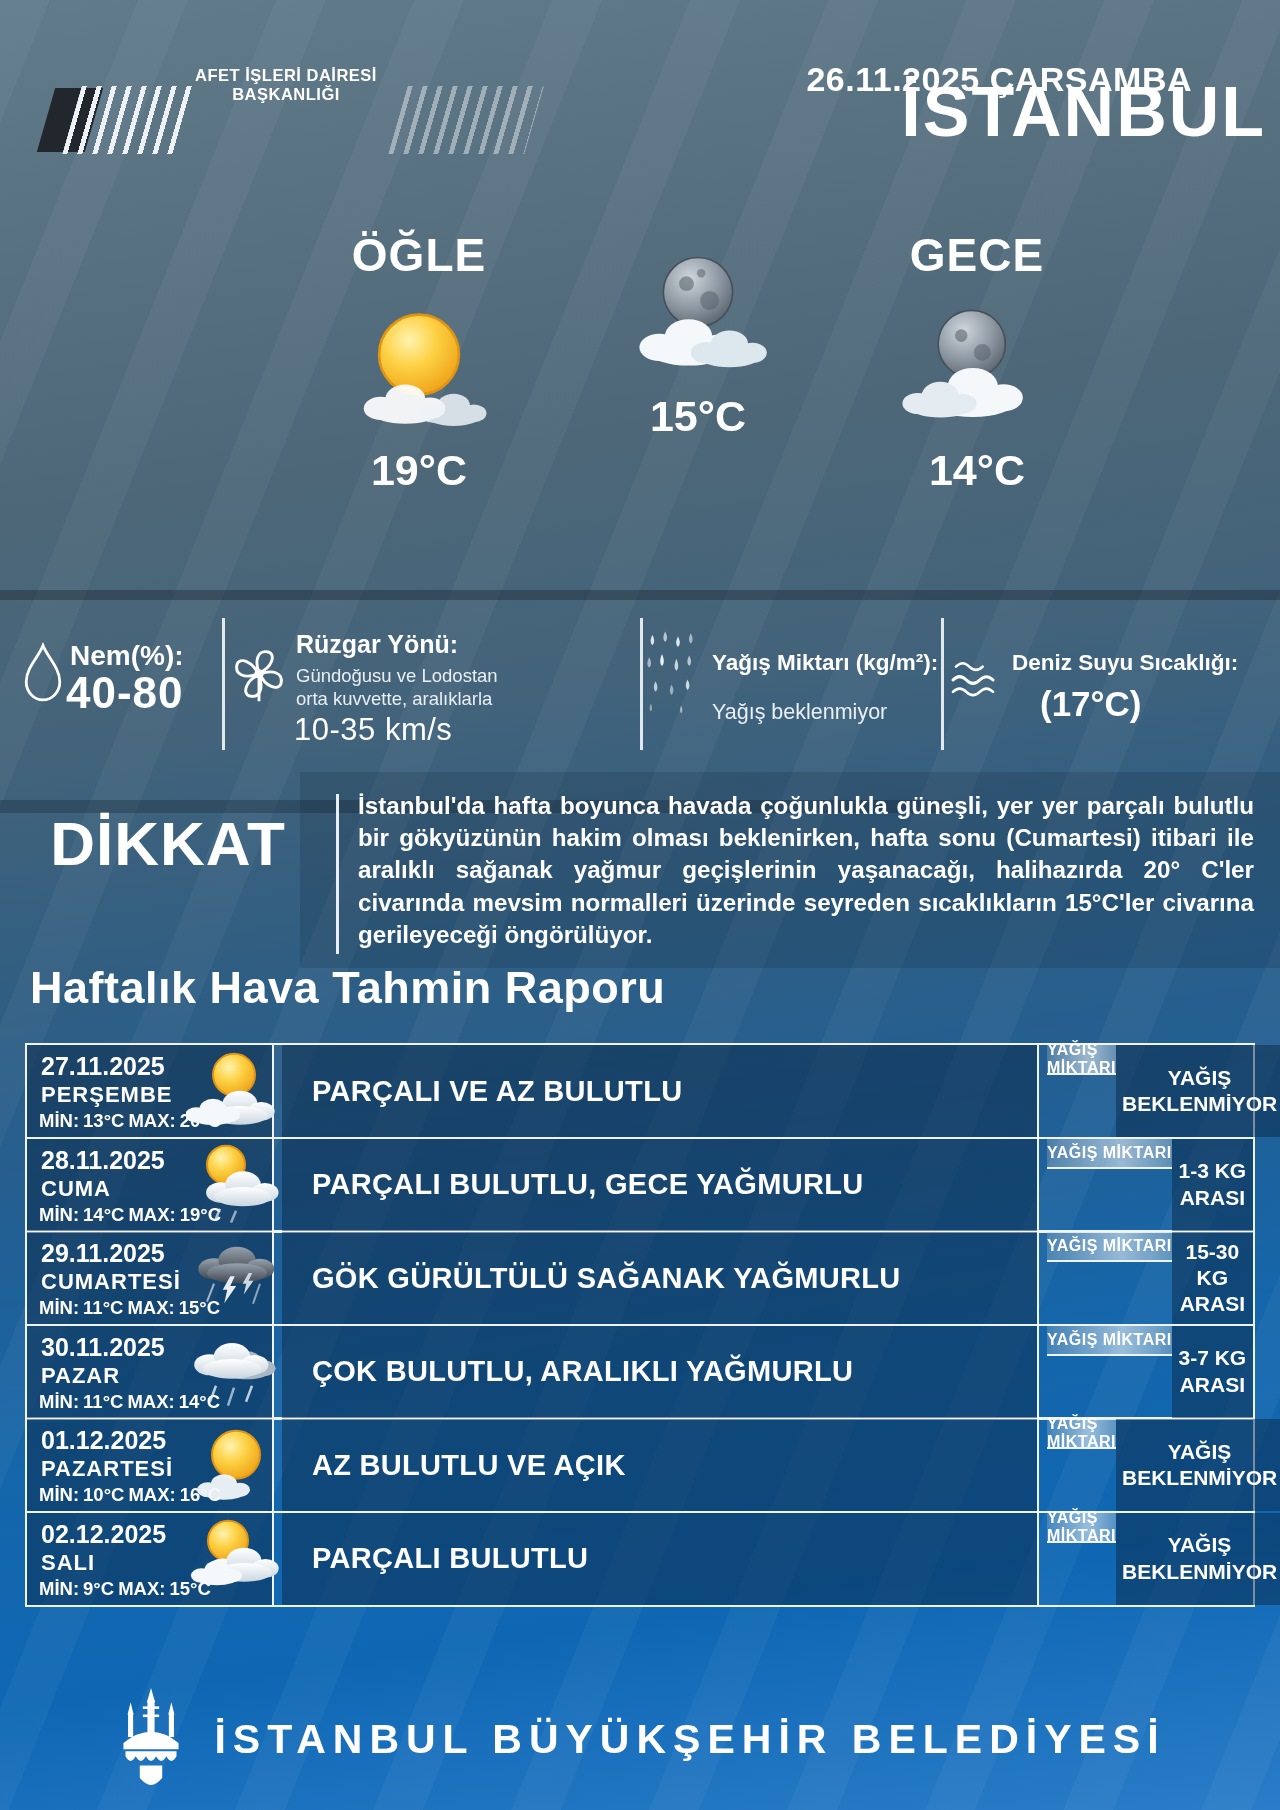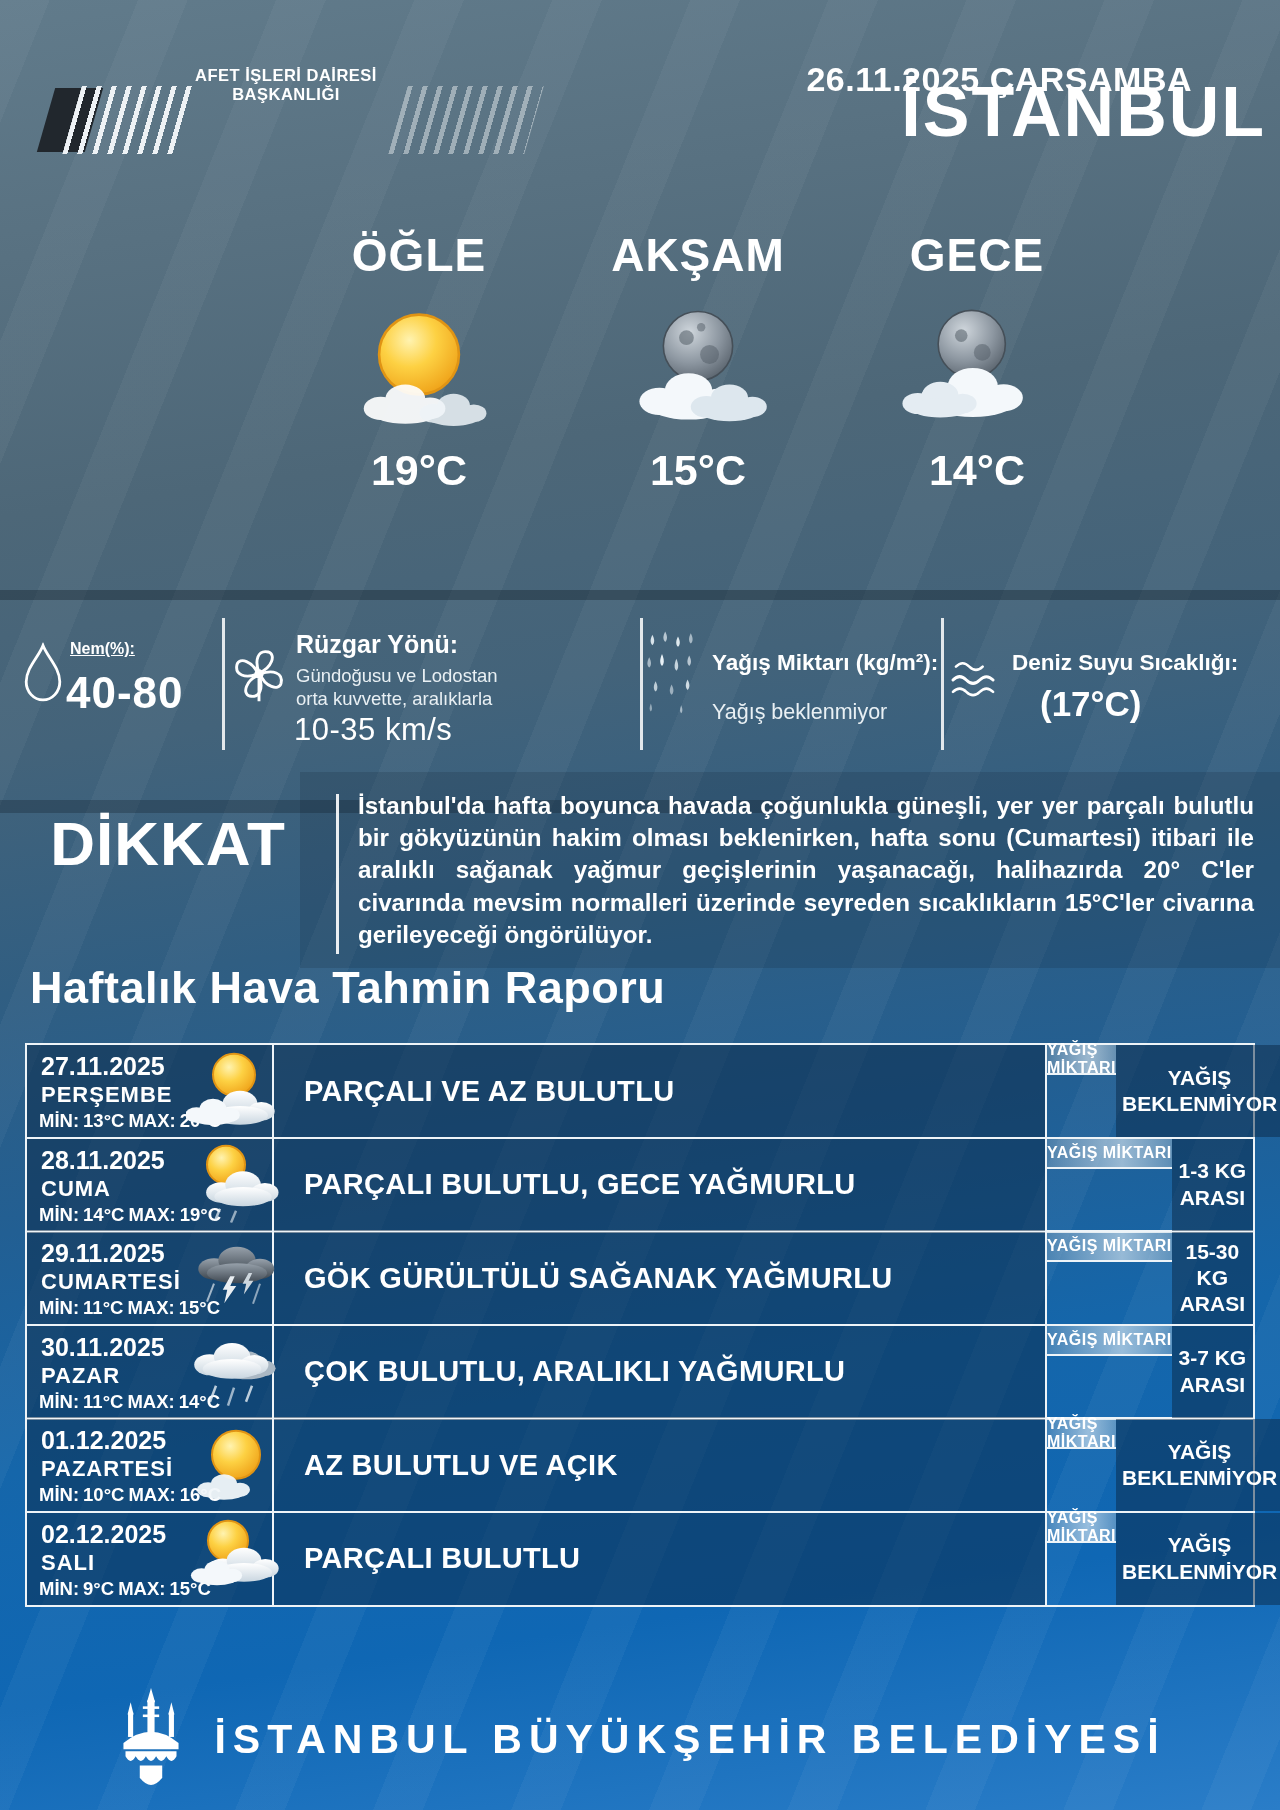--- a/index.html
+++ b/index.html
@@ -32,21 +32,21 @@
   .p0{left:0px}.p1{left:279px}.p2{left:558px}.p3{left:837px}
   .p-label{font-size:46px;font-weight:bold;letter-spacing:1px;}
   .picon{width:158px;height:126px;margin-top:20px;}
   .p-temp{font-size:43px;font-weight:bold;margin-top:14px;}
 
   
   .sdiv{position:absolute;top:618px;height:132px;width:3px;background:rgba(255,255,255,.85);}
   .sd1{left:222px}.sd2{left:640px}.sd3{left:941px}
   .stat-label{font-weight:bold;}
   .nem-icon{position:absolute;left:22px;top:636px;width:42px;height:72px;}
-  .nem-label{position:absolute;left:70px;top:640px;font-size:16px;text-decoration:underline;}
+  .nem-label{position:absolute;left:70px;top:640px;font-size:28px;}
   .nem-value{position:absolute;left:66px;top:668px;font-size:44px;font-weight:bold;letter-spacing:1px;}
   .wind-icon{position:absolute;left:230px;top:628px;width:58px;height:92px;}
   .wind-label{position:absolute;left:296px;top:630px;font-size:25px;}
   .wind-desc{position:absolute;left:296px;top:664px;width:230px;font-size:18.5px;line-height:1.25;color:#e9f0f4;}
   .wind-value{position:absolute;left:294px;top:712px;font-size:31px;letter-spacing:.5px;}
   .rain-icon{position:absolute;left:646px;top:622px;width:56px;height:104px;}
   .precip-label{position:absolute;left:712px;top:650px;font-size:22.5px;}
   .precip-value{position:absolute;left:712px;top:700px;font-size:21.5px;color:#e9f0f4;}
   .waves-icon{position:absolute;left:950px;top:652px;width:52px;height:56px;}
   .sea-label{position:absolute;left:1012px;top:650px;font-size:22.5px;}
@@ -55,21 +55,21 @@
   
   .w-title{position:absolute;left:18px;top:808px;width:300px;text-align:center;
     font-size:62px;font-weight:bold;letter-spacing:1px;}
   .w-div{position:absolute;left:336px;top:794px;width:3px;height:160px;background:rgba(255,255,255,.9);}
   .w-text{position:absolute;left:358px;top:790px;width:896px;font-size:24.2px;font-weight:bold;
     line-height:1.33;text-align:justify;margin:0;}
 
   
   .wk-title{position:absolute;left:30px;top:962px;font-size:45px;font-weight:bold;letter-spacing:.5px;}
   .wtable{position:absolute;left:25px;top:1043px;width:1230px;}
-  .wrow{display:flex;height:96px;border:2.5px solid #eef4f8;margin-top:-2.5px;box-sizing:border-box;}
+  .wrow{display:flex;height:96px;border:2.5px solid #eef4f8;margin-top:-2.5px;box-sizing:border-box;gap:8px;}
   .wrow:first-child{margin-top:0;}
   .cell-l{width:247px;min-width:247px;position:relative;background:rgba(9,40,70,.5);
     border-right:2.5px solid #eef4f8;padding:7px 0 0 14px;box-sizing:border-box;}
   .cell-m{flex:1;display:flex;align-items:center;background:rgba(9,40,70,.5);
     border-right:2.5px solid #eef4f8;padding-left:30px;font-size:29px;font-weight:bold;letter-spacing:.3px;}
   .cell-r{width:206px;min-width:206px;display:flex;flex-direction:row;box-sizing:border-box;}
   .rhead{height:30px;display:flex;align-items:center;justify-content:center;
     font-size:16px;font-weight:bold;letter-spacing:.5px;border-bottom:2.5px solid #eef4f8;
     background:linear-gradient(90deg,rgba(170,190,205,.30),rgba(235,243,248,.60) 60%,rgba(190,208,220,.40));box-sizing:border-box;}
   .rval{flex:1;display:flex;align-items:center;justify-content:center;text-align:center;
@@ -188,21 +188,20 @@
   <div class="period p1">
     <div class="p-label">ÖĞLE</div>
     <svg class="picon" viewBox="0 0 150 120">
       <circle cx="75" cy="50" r="38" fill="url(#sunG)" stroke="#e09414" stroke-width="2.5"></circle>
       <use href="#cloud" x="18" y="70" width="88" height="48" fill="#ffffff" opacity=".92"></use>
       <use href="#cloud" x="72" y="80" width="72" height="40" fill="#eef4f8" opacity=".85"></use>
     </svg>
     <div class="p-temp">19°C</div>
   </div>
   <div class="period p2">
-    <div class="p-label">AKŞAM</div>
     <svg class="picon" viewBox="0 0 150 120">
       <circle cx="75" cy="42" r="33" fill="url(#moonG)" stroke="#454f58" stroke-width="1.5"></circle>
       <circle cx="64" cy="34" r="7" fill="#525c66" opacity=".55"></circle>
       <circle cx="86" cy="50" r="9" fill="#525c66" opacity=".5"></circle>
       <circle cx="78" cy="24" r="4" fill="#525c66" opacity=".5"></circle>
       <use href="#cloud" x="14" y="58" width="104" height="56" fill="#f4f8fb"></use>
       <use href="#cloud" x="64" y="70" width="82" height="46" fill="#dde7ee"></use>
     </svg>
     <div class="p-temp">15°C</div>
   </div>

